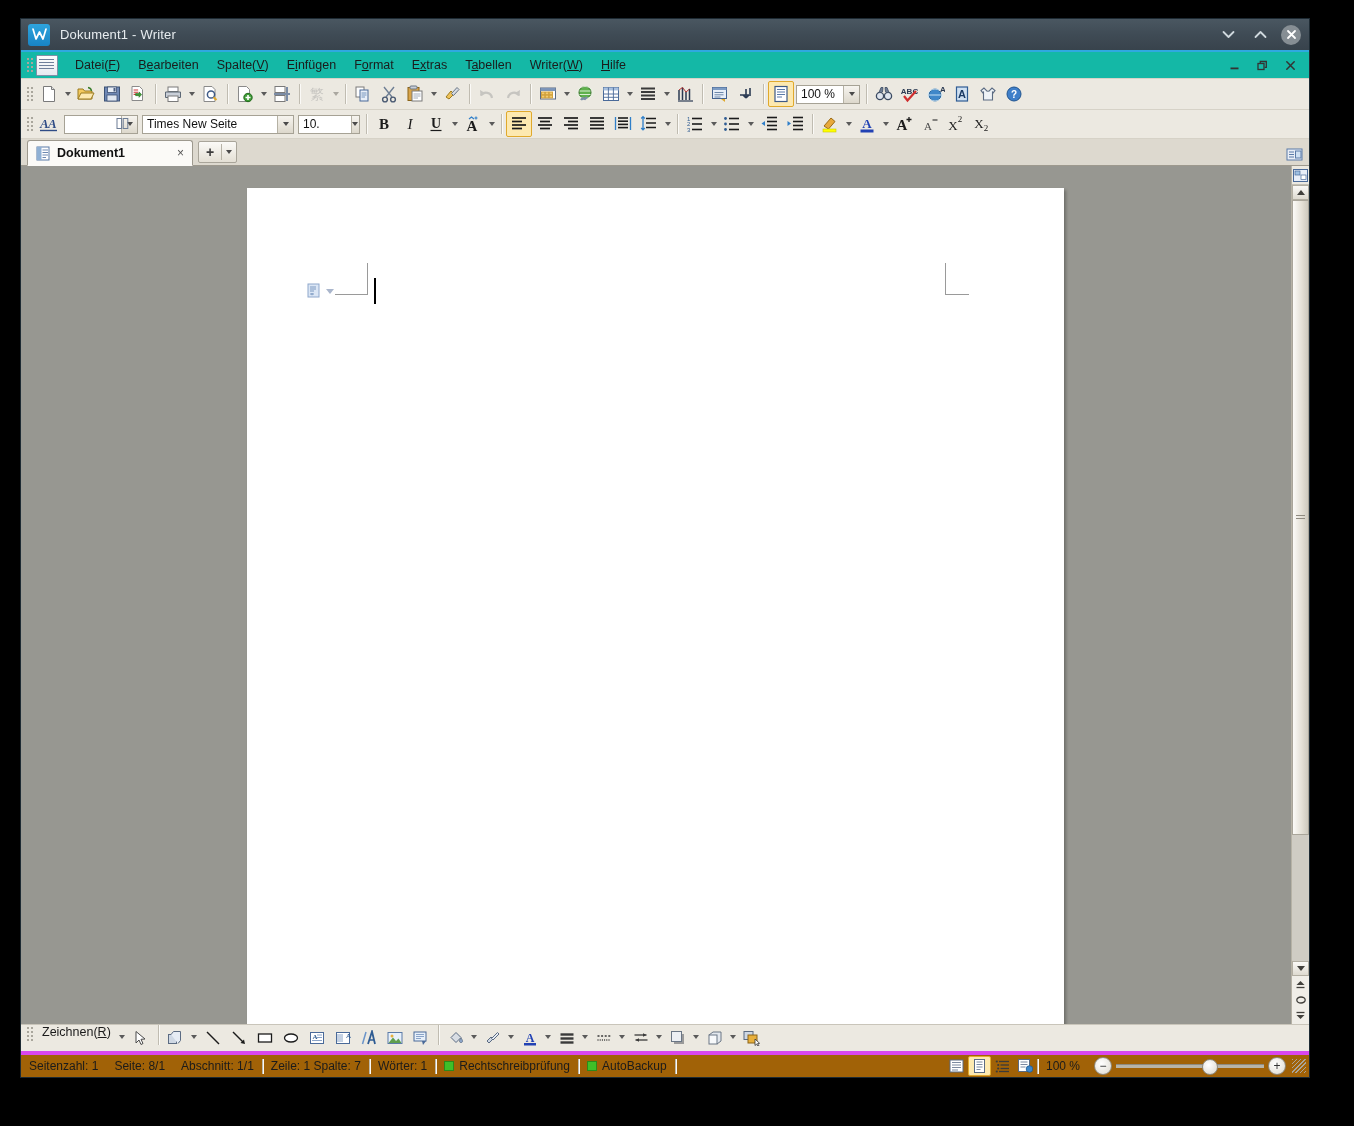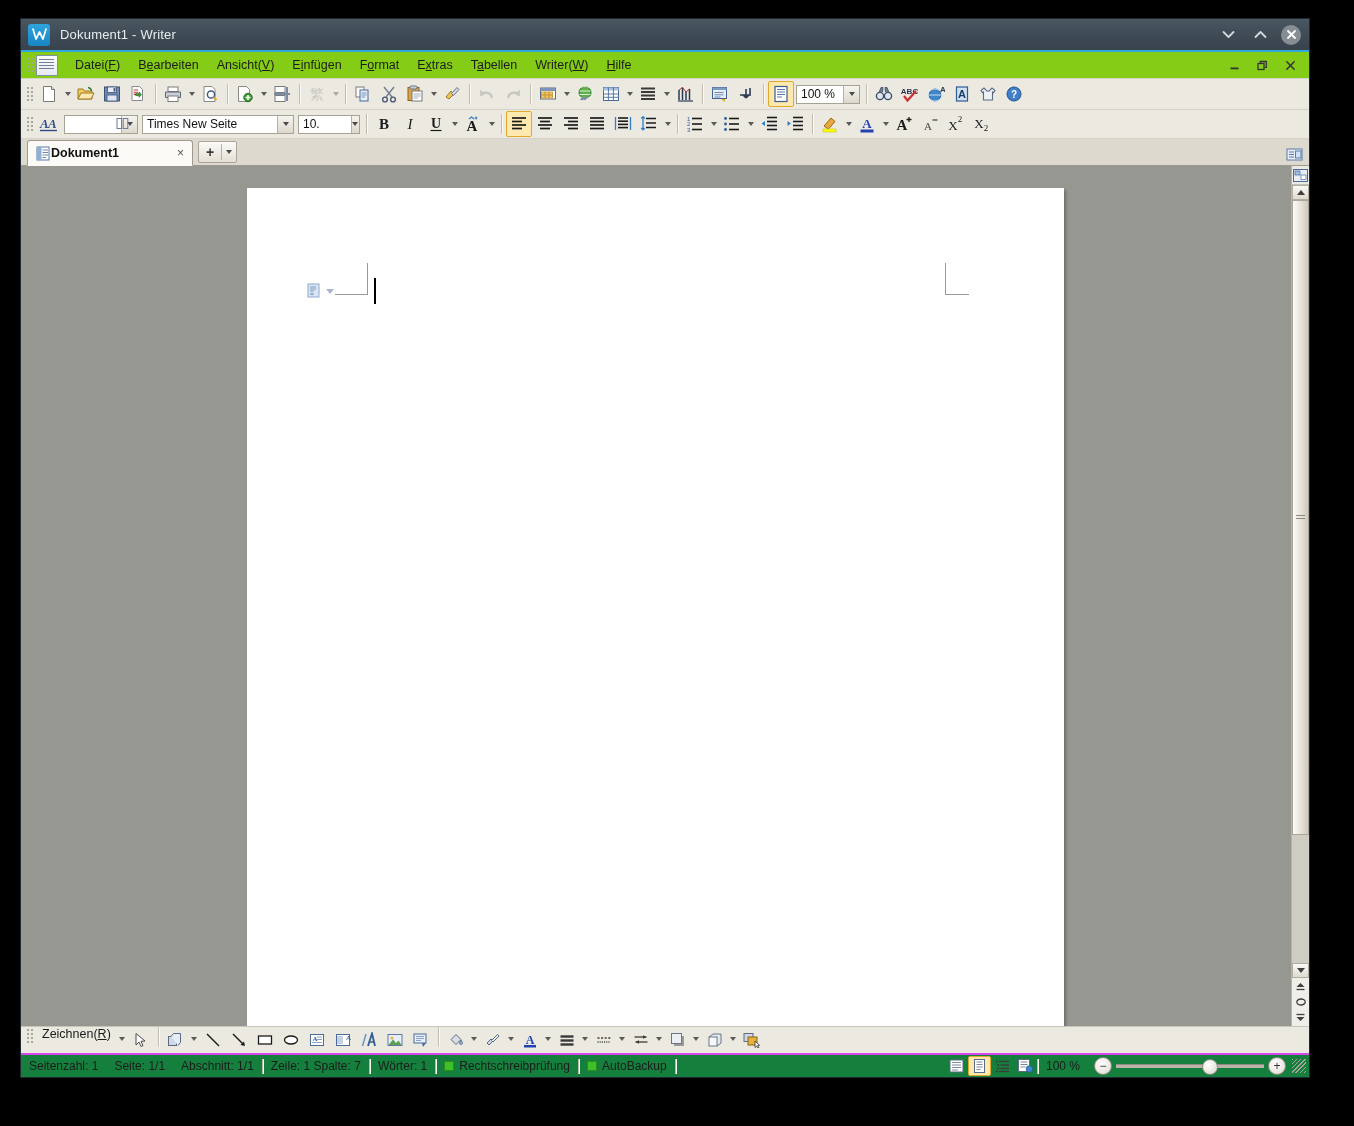--- a/index.html
+++ b/index.html
@@ -46,21 +46,21 @@
     color: #e7ecef; font-size: 13px; margin-left: 10px;
     letter-spacing: .2px;
   }
   .win-btns { position:absolute; right: 8px; top:0; height:31px; display:flex; align-items:center; gap: 10px;}
   .win-btn { width: 22px; height: 22px; display:flex;align-items:center;justify-content:center;
     color:#cfd8dd; font-size: 13px; cursor:default;}
   .win-btn.close { background:#868e94; border-radius: 50%; color:#fff; width:20px;height:20px;font-size:12px;}
 
   
   #menubar {
-    height: 26px; background: #84cc16;
+    height: 26px; background: #14b8a6;
     display: flex; align-items: center;
     border-bottom: 1px solid #d7d3c8;
     flex: 0 0 auto; position: relative;
   }
   .grip { width: 8px; height: 18px; margin: 0 3px 0 4px;
     background-image: radial-gradient(#a9a69c 35%, transparent 36%);
     background-size: 4px 4px; background-position: 1px 1px;}
   .menu-doc-icon {
     width: 20px; height: 19px; margin-right: 8px; position: relative;
     background: linear-gradient(to bottom,#fdfdfd,#e7eaf0);
@@ -124,21 +124,21 @@
   #combo-fontsize { width: 62px; gap: 32px; }
   #combo-zoom { width: 64px; }
   #combo-zoom .val { text-align:left; }
 
   
   #tabbar {
     height: 26px; background:#ddd9cf; display:flex; align-items:flex-end;
     flex: 0 0 auto; border-bottom:1px solid #9d998e; position:relative;
   }
   .doc-tab {
-    height: 24px; display:flex; align-items:center; 
+    height: 24px; display:flex; align-items:center; gap:6px;
     background: #fbfaf7; border:1px solid #9d998e; border-bottom: 1px solid #fbfaf7;
     border-radius: 3px 3px 0 0; padding: 0 6px 0 8px; margin-left: 6px;
     position:relative; top:1px; cursor:default; min-width: 150px;
   }
   .doc-tab .lbl { font-size:12.5px; color:#111; font-weight:bold; flex:1 1 auto;}
   .doc-tab .tabclose { color:#555; font-size:12px; padding:0 2px; cursor:default;}
   .tab-newbtn {
     height: 20px; display:flex; align-items:center; margin-left:5px; margin-bottom:2px;
     border:1px solid #a9a59a; border-radius:2px;
     background: linear-gradient(to bottom,#fbfaf7,#e4e0d5);
@@ -206,22 +206,22 @@
 
   
   #toolbar-drawing {
     height: 26px; background:#ece9e1; display:flex; align-items:flex-start;
     border-top:1px solid #c9c5ba; flex:0 0 auto; position:relative;
   }
   #toolbar-drawing .dw-label { font-size:12.5px;color:#1b1b1b;padding:0 6px; }
 
   
   #statusbar {
-    height: 22px; background:#15803d; display:flex; align-items:center;
-    border-top:2px solid #d946ef; flex:0 0 auto; font-size:12px; color:#1b1b1b;
+    height: 22px; background:#a16207; display:flex; align-items:center;
+    border-top:4px solid #d946ef; flex:0 0 auto; font-size:12px; color:#1b1b1b;
   }
   .st-cell { padding: 0 8px; white-space:nowrap; display:flex;align-items:center;gap:5px;}
   .st-sep { width:1px;height:15px;background:#bdb9ad;box-shadow:1px 0 0 #fbfaf7;}
   .st-dot { width:8px;height:8px;background:#3fbf28;border:1px solid #2a8a1b;}
   .st-spring { flex:1 1 auto; }
   .view-btn {
     width:21px;height:18px;display:flex;align-items:center;justify-content:center;
     border:1px solid transparent;border-radius:2px;
   }
   .view-btn.sel { background:#fde9b0;border-color:#e0a92c; }
@@ -267,21 +267,21 @@
             </svg>
         </div>
       </div>
     </div>
 
     <div id="menubar">
       <div class="grip"></div>
       <div class="menu-doc-icon"></div>
       <div class="menu-item"><span>Datei(</span><u>F</u><span>)</span></div>
       <div class="menu-item"><span>B</span><u>e</u><span>arbeiten</span></div>
-      <div class="menu-item"><span>Ansicht(</span><u>V</u><span>)</span></div>
+      <div class="menu-item"><span>Spalte(</span><u>V</u><span>)</span></div>
       <div class="menu-item"><span>E</span><u>i</u><span>nfügen</span></div>
       <div class="menu-item"><span>F</span><u>o</u><span>rmat</span></div>
       <div class="menu-item"><span>E</span><u>x</u><span>tras</span></div>
       <div class="menu-item"><span>T</span><u>a</u><span>bellen</span></div>
       <div class="menu-item"><span>Writer(</span><u>W</u><span>)</span></div>
       <div class="menu-item"><span></span><u>H</u><span>ilfe</span></div>
       <div style="flex:1"></div>
       <div class="win-btns" style="height:26px;gap:6px;">
         <div class="win-btn" style="color:#333;font-size:12px">
           <svg width="11" height="11" viewBox="0 0 11 11">
@@ -1039,21 +1039,21 @@
         <svg width="18" height="16" viewBox="0 0 18 16">
             <rect x="1" y="1.5" width="9" height="8" fill="#cfd8e4" stroke="#5b6b82"></rect>
             <rect x="5" y="5" width="9" height="8" fill="#e8b03c" stroke="#8b6418"></rect>
             <path d="M12 9 L12 15.5 L13.6 14 L15 16.5 L16 16 L14.6 13.6 L16.6 13.3 z" fill="#fff" stroke="#333" stroke-width=".8"></path>
           </svg>
       </div>
     </div>
 
     <div id="statusbar">
       <div class="st-cell">Seitenzahl: 1</div>
-      <div class="st-cell">Seite: 1/1</div>
+      <div class="st-cell">Seite: 8/1</div>
       <div class="st-cell">Abschnitt: 1/1</div>
       <div class="st-sep"></div>
       <div class="st-cell">Zeile: 1  Spalte: 7</div>
       <div class="st-sep"></div>
       <div class="st-cell">Wörter: 1</div>
       <div class="st-sep"></div>
       <div class="st-cell">
         <span class="st-dot"></span>
         <span>Rechtschreibprüfung</span>
       </div>

